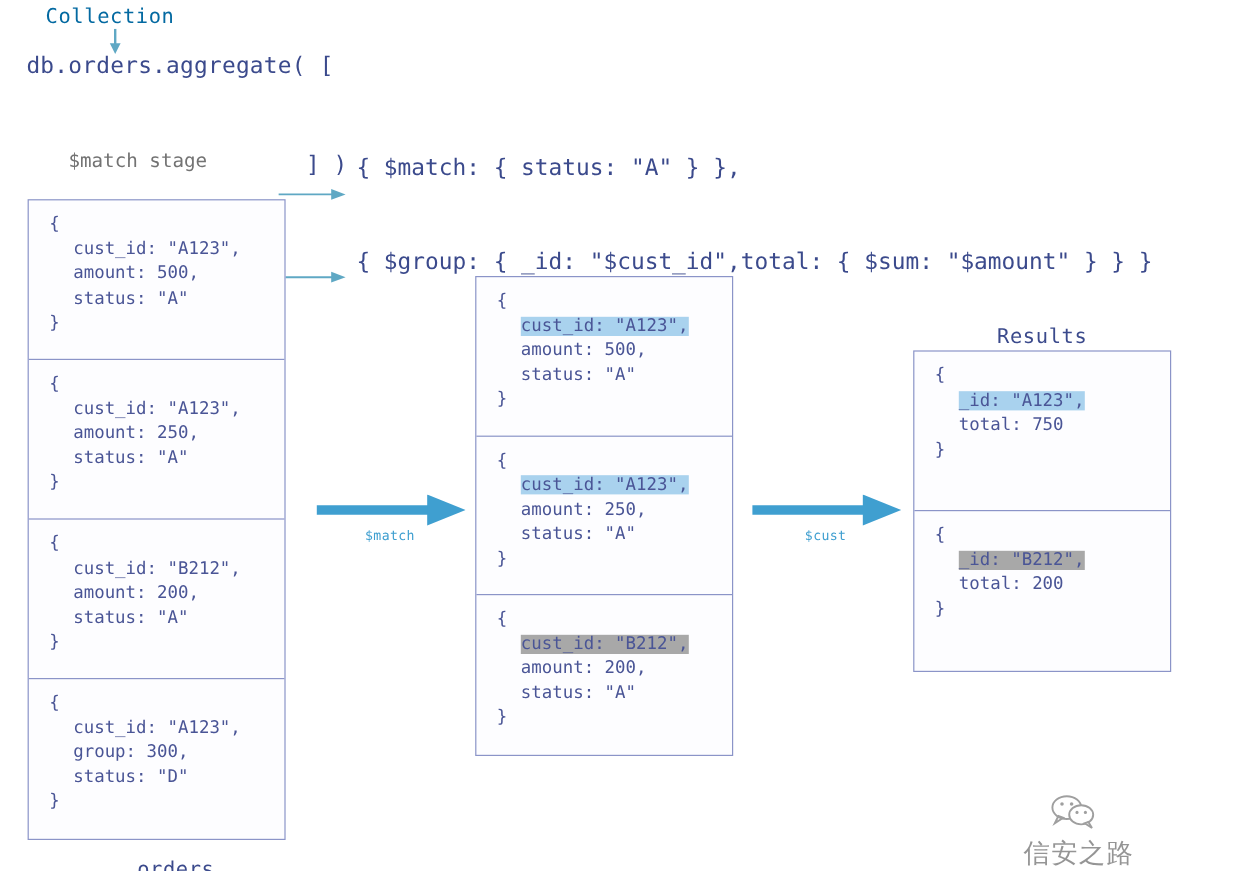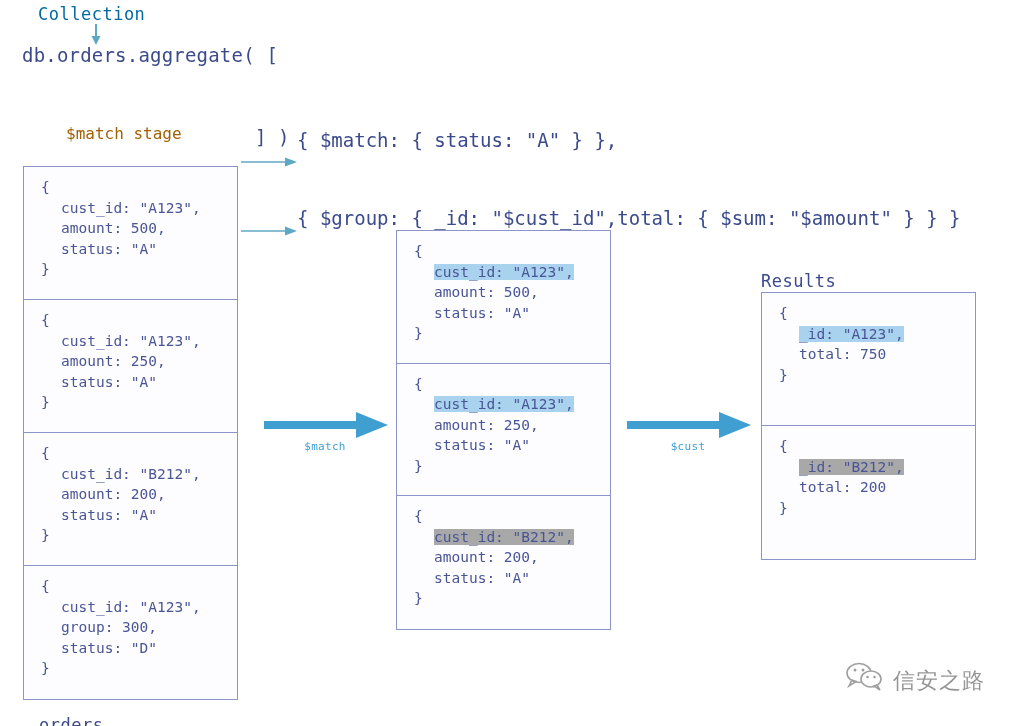--- a/index.html
+++ b/index.html
@@ -30,23 +30,23 @@
   }
   #code-main {
     left: 22px; top: 44px;
     font-size: 19px;
     color: #3b4a8c;
     letter-spacing: 0.2px;
     white-space: pre;
     text-align: right;
   }
   #stage-labels {
-    left: 66px; top: 76px;
+    left: 57px; top: 76px;
     font-size: 16px;
-    color: #a16207;
+    color: #737373;
     line-height: 23px;
     white-space: pre;
   }
   .stage-row { display: flex; align-items: center; height: 23px; }
   .stage-row .lbl { white-space: pre; }
   .stage-arrow { width: 58px; height: 12px; margin-left: 2px; }
   #code-stages {
     left: 297px; top: 75px;
     font-size: 19px;
     color: #3b4a8c;
@@ -89,21 +89,21 @@
 
   #match-box { left: 396px; top: 230px; width: 215px; height: 400px; }
   #match-box .docrow { height: 33.3333%; }
 
   #results-box { left: 761px; top: 292px; width: 215px; height: 268px; }
   #results-box .docrow { height: 50%; }
 
   .caption {
     font-size: 17px;
     color: #3b4a8c;
-    text-align: left;
+    text-align: center;
     letter-spacing: 0.5px;
   }
   #orders-caption { left: 39px; top: 703px; width: 215px; margin-top: 12px; }
   #results-caption { left: 761px; top: 271px; width: 215px; }
 
   
   .big-arrow-wrap { width: 126px; height: 56px; }
   .big-arrow-label {
     position: absolute;
     top: 28px;
@@ -112,22 +112,23 @@
     font-size: 11px;
     color: #3f9fd0;
     letter-spacing: 0.3px;
   }
   #match-arrow { left: 262px; top: 412px; }
   #group-arrow { left: 625px; top: 412px; }
 
   
   #watermark {
     left: 845px; top: 660px;
-    display: flex; align-items: flex-end;
+    display: flex; align-items: center;
     opacity: 0.62;
+    flex-direction: column;
   }
   #watermark .wm-text {
     font-family: "DejaVu Sans", sans-serif;
     font-size: 22px;
     color: #555555;
     margin-left: 8px;
     letter-spacing: 1px;
   }
 </style>
 </head>

